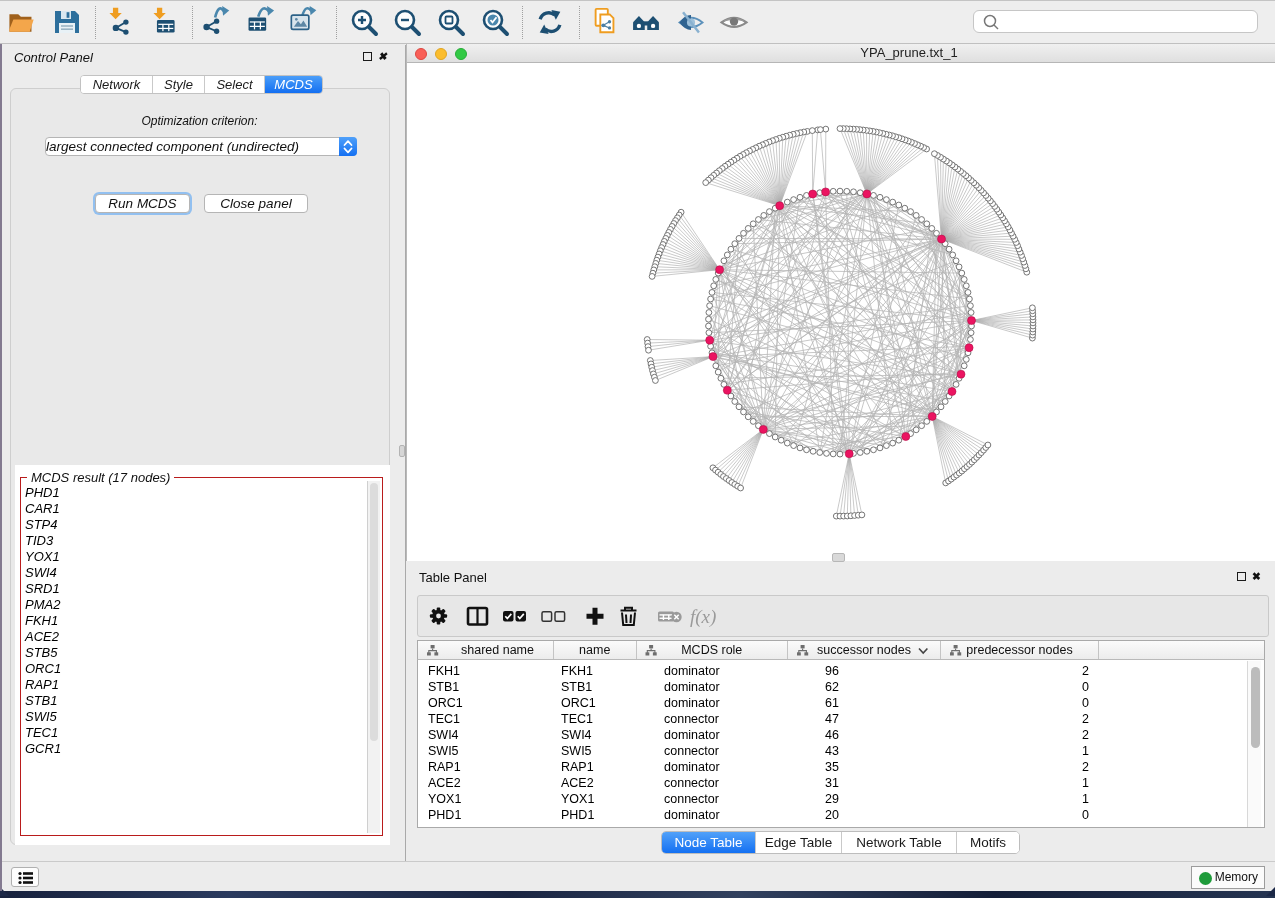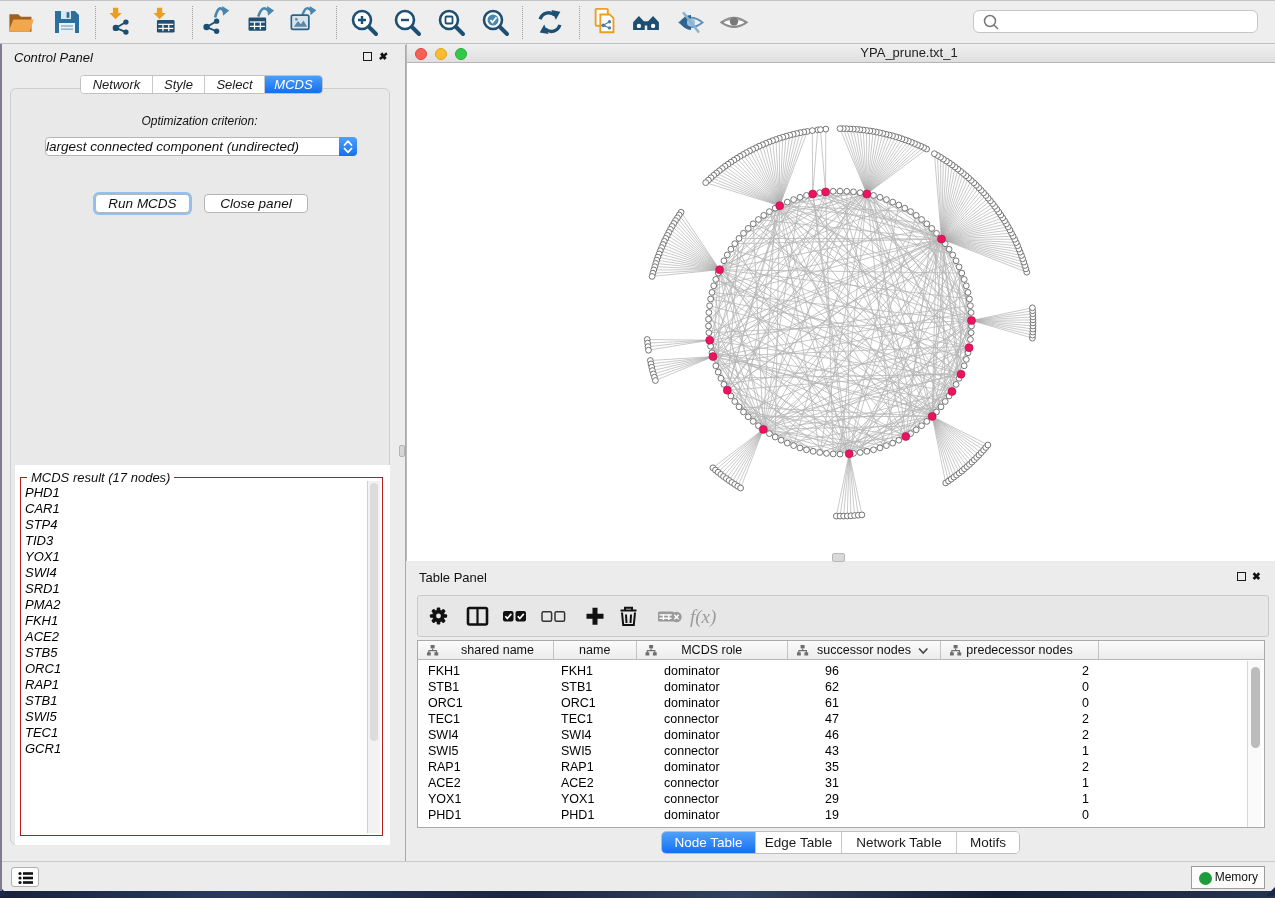--- a/index.html
+++ b/index.html
@@ -1162,21 +1162,21 @@
         <span class="c1">YOX1</span>
         <span class="c2">YOX1</span>
         <span class="c3">connector</span>
         <span class="c4">29</span>
         <span class="c5">1</span>
       </div>
       <div class="trow" style="top:147px">
         <span class="c1">PHD1</span>
         <span class="c2">PHD1</span>
         <span class="c3">dominator</span>
-        <span class="c4">19</span>
+        <span class="c4">20</span>
         <span class="c5">0</span>
       </div>
     <div id="tscroll">
         <div id="tthumb"></div>
       </div>
   </div>
   <div id="btabs">
     <div style="width:94px" class="sel">Node Table</div>
     <div style="width:86px">Edge Table</div>
     <div style="width:115px">Network Table</div>

